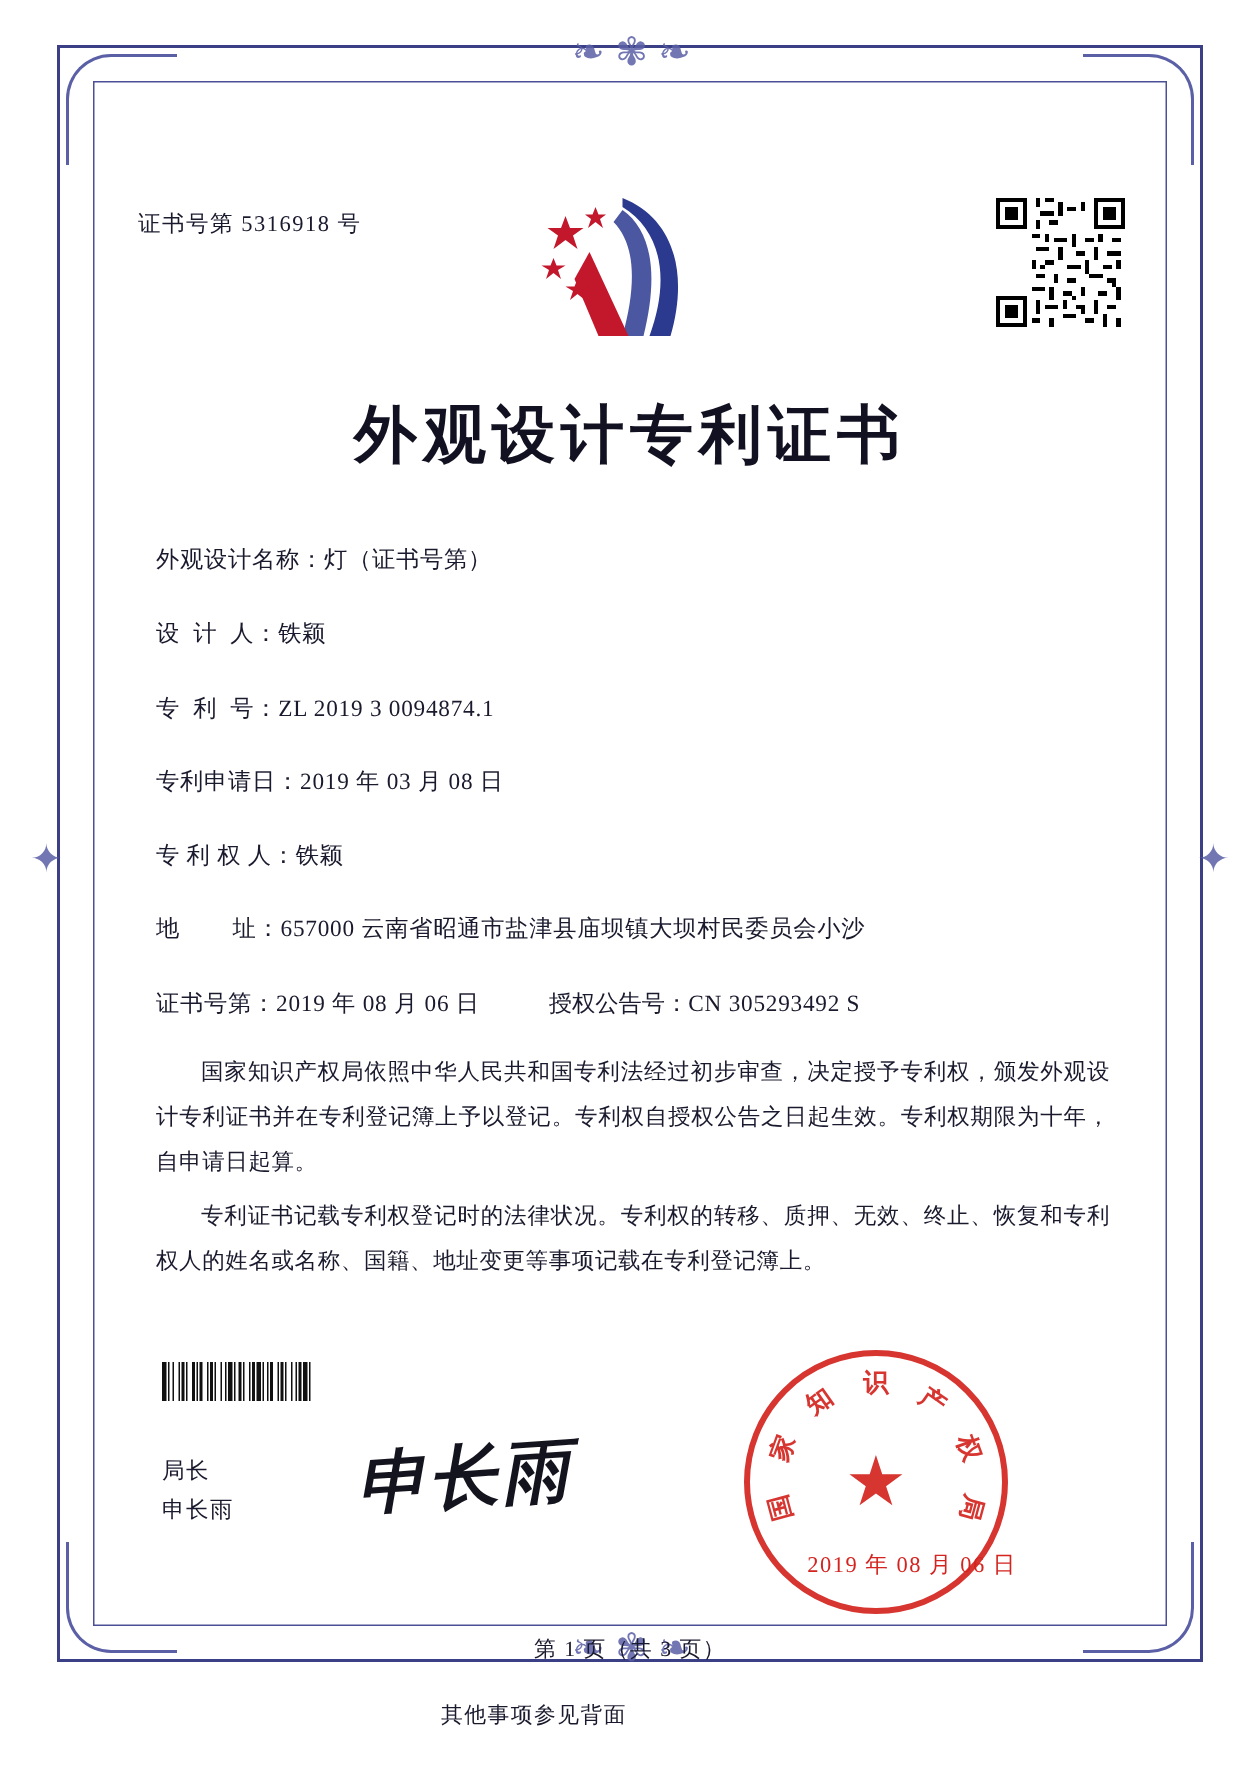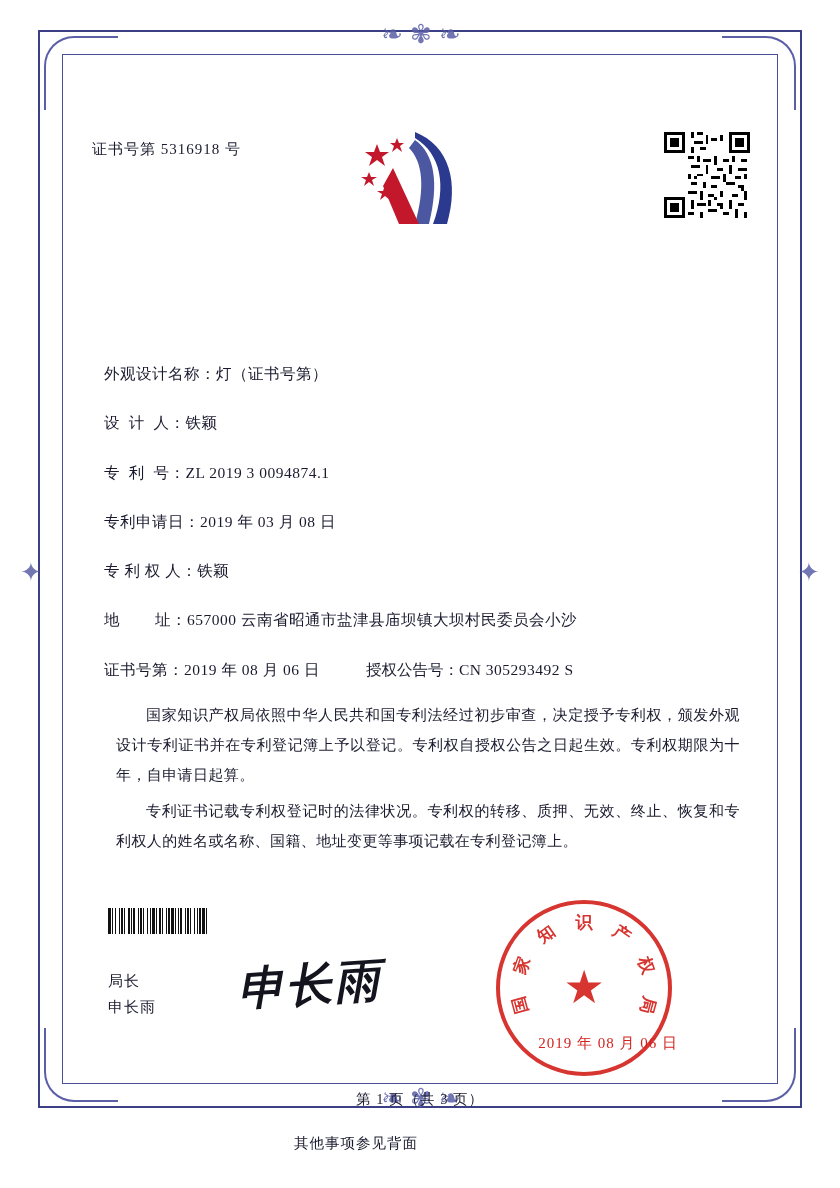--- a/index.html
+++ b/index.html
@@ -135,21 +135,21 @@
   
   .paragraphs {
     position: absolute;
     left: 104px; top: 700px;
     width: 636px;
     font-size: 15px;
     line-height: 2.0;
     text-align: justify;
     letter-spacing: 0.4px;
   }
-  .paragraphs p { margin: 0 0 6px 12px; text-indent: 2em; }
+  .paragraphs p { margin: 0 0 6px 0; text-indent: 2em; }
 
   
   .barcode {
     position: absolute;
     left: 108px; top: 908px;
     width: 222px; height: 26px;
     display: flex;
     align-items: stretch;
   }
   .barcode i { display: block; background: #111; height: 100%; }
@@ -335,20 +335,21 @@
         <rect x="24" y="26" width="1" height="3"></rect>
           <rect x="27" y="27" width="1" height="2"></rect>
         <rect x="17" y="22" width="1" height="1"></rect>
           <rect x="19" y="25" width="1" height="1"></rect>
         <rect x="10" y="15" width="1" height="1"></rect>
           <rect x="25" y="18" width="1" height="1"></rect>
       </g>
     </svg>
   </div>
 
+  <div class="title">外观设计专利证书</div>
 
   <div class="fields">
 
     <div class="field-row">
       <span class="field-label">外观设计名称：</span>
       <span class="field-value">灯（证书号第）</span>
     </div>
 
     <div class="field-row">
       <span class="field-label">设  计  人：</span>

